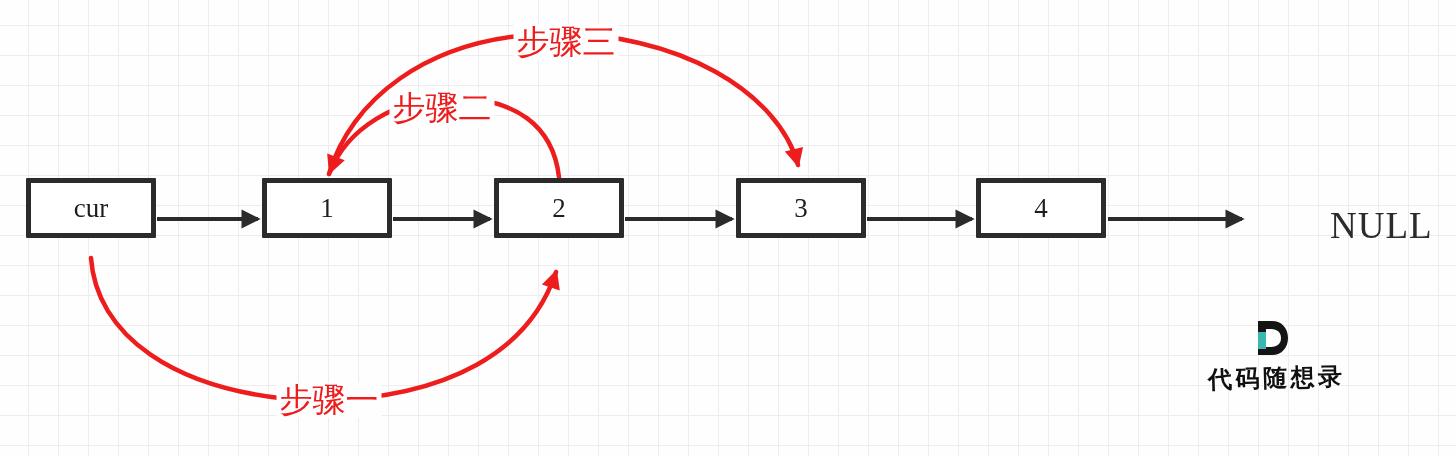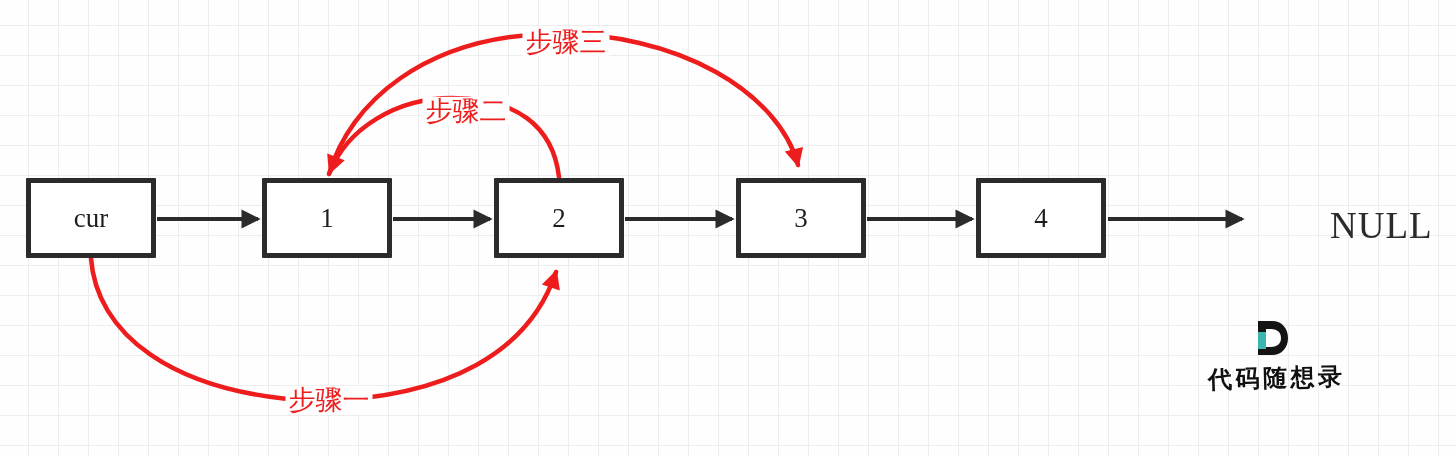--- a/index.html
+++ b/index.html
@@ -15,37 +15,37 @@
     background-position:-2px -5px;
     font-family:"Liberation Serif","DejaVu Serif",serif;
   }
   .layer{position:absolute;left:0;top:0;}
   .black-arrow{fill:none;stroke:var(--ink,#2b2b2b);stroke-width:4;}
   .red-arrow{fill:none;stroke:var(--red,#ee1d1d);stroke-width:4.5;stroke-linecap:round;}
   .mk-black{fill:var(--ink,#2b2b2b);}
   .mk-red{fill:var(--red,#ee1d1d);}
   .node{
     position:absolute;
-    width:130px;height:80px;
+    width:130px;height:60px;
     border:5px solid var(--ink,#2b2b2b);
     background:#fff;
     box-sizing:border-box;
     display:flex;align-items:center;justify-content:center;
     font-size:27px;color:#1e1e1e;
     border-radius:1px;
   }
   .null-label{
     position:absolute;left:1330px;top:204px;
     font-size:37px;color:#2b2b2b;letter-spacing:1px;
   }
   .step-label{
     position:absolute;
     transform:translate(-50%,-50%);
     color:var(--red,#ee1d1d);
-    font-size:27px;line-height:1.05;
+    font-size:33px;line-height:1.05;
     background:#fefefe;
     padding:0 3px;
     white-space:nowrap;
   }
   .logo{position:absolute;left:1206px;top:318px;width:160px;}
   .logo-mark{position:absolute;left:49px;top:2px;}
   .logo-text{
     position:absolute;left:2px;top:44px;
     font-size:24px;font-weight:700;color:#101010;
     letter-spacing:3.5px;white-space:nowrap;
@@ -97,21 +97,21 @@
   <div class="node" style="left:736px;top:178px;">
     <span>3</span>
   </div>
   <div class="node" style="left:976px;top:178px;">
     <span>4</span>
   </div>
 
   <div class="null-label">NULL</div>
 
   <div class="step-label" style="left:329px;top:400px;text-align:right;">步骤一</div>
-  <div class="step-label" style="left:466px;top:111px;">步骤二</div>
+  <div class="step-label" style="left:442px;top:111px;font-family:Liberation Mono, monospace;">步骤二</div>
   <div class="step-label" style="left:566px;top:42px;">步骤三</div>
 
   <div class="logo">
     <svg class="logo-mark" width="34" height="36" viewBox="0 0 34 36">
       <path fill="#141414" fill-rule="evenodd" d="M3 1 H17 C27 1 33 8.5 33 18 C33 27.5 27 35 17 35 H3 Z
                M11 9 V27 H16 C22.5 27 26 23.5 26 18 C26 12.5 22.5 9 16 9 Z"></path>
       <rect class="logo-teal" x="3" y="12" width="8" height="17" fill="var(--teal,#3bb7b0)"></rect>
     </svg>
     <div class="logo-text">代码随想录</div>
   </div>

